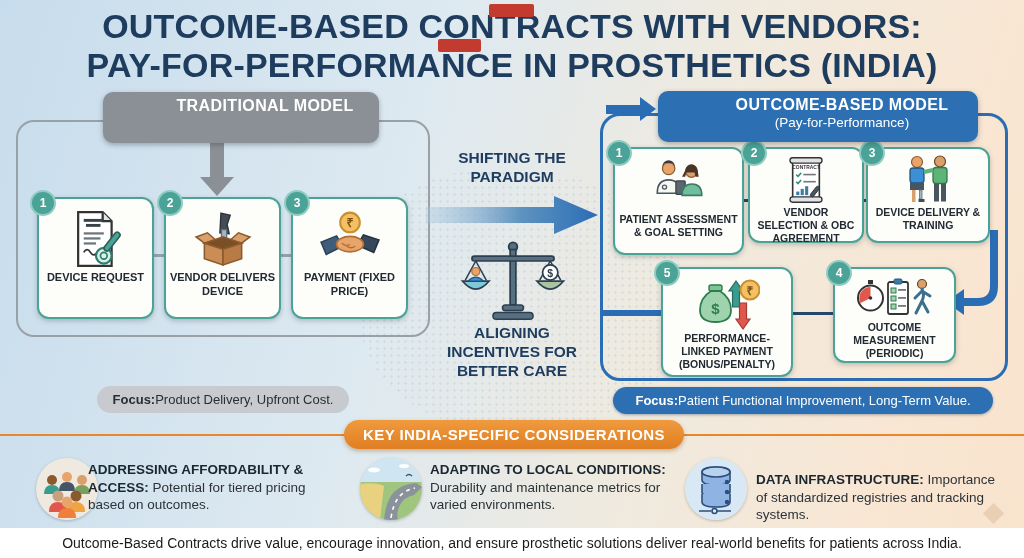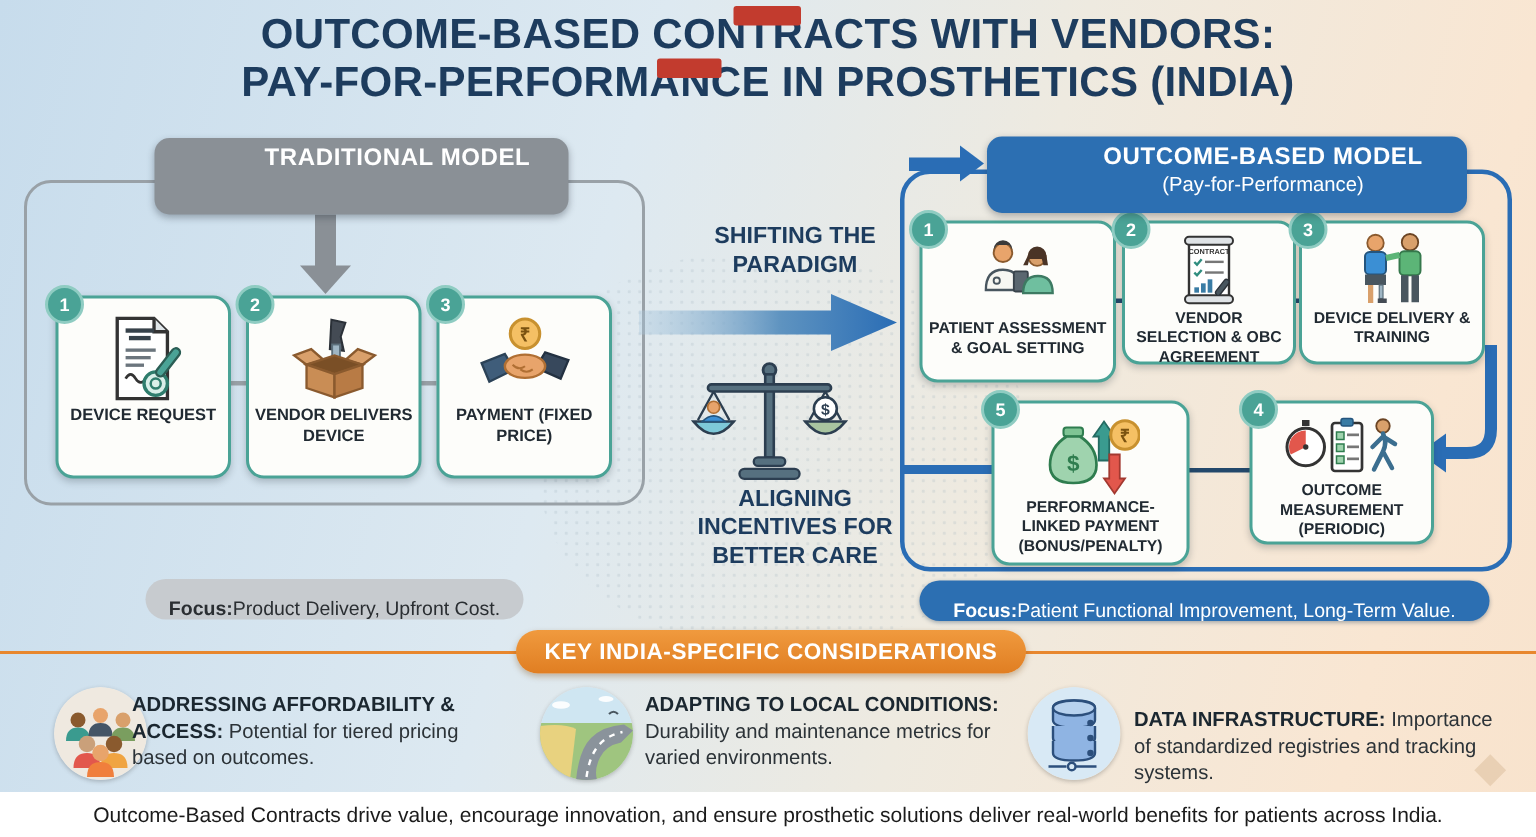--- a/index.html
+++ b/index.html
@@ -8,21 +8,21 @@
     font-family:"Liberation Sans",sans-serif;
     background:linear-gradient(105deg,#c7dcec 0%,#dde9f1 38%,#eeeae0 62%,#f9e6d2 88%,#f8e3cd 100%);
   }
   .abs{position:absolute;}
   
   #map-dots{left:360px;top:170px;width:330px;height:260px;
     background:radial-gradient(#9fb3bd 1px,transparent 1.3px);
     background-size:7px 7px;opacity:.22;border-radius:40% 55% 50% 45%;}
   
   #title{left:0;top:7px;width:1024px;text-align:center;color:#1d3c5e;font-weight:bold;
-    font-size:28px;line-height:1.16;letter-spacing:.2px;}
+    font-size:34px;line-height:1.16;letter-spacing:.2px;}
   .red-mark{background:#c23b2e;border-radius:2px;}
   
   .model-head{border-radius:10px;text-align:center;color:#fff;padding-top:5px;
     box-shadow:0 2px 5px rgba(40,50,60,.35);z-index:5;padding-left:48px;}
   .model-head .l1{font-weight:bold;font-size:16px;letter-spacing:.4px;}
   .model-head .l2{font-size:13.5px;margin-top:1px;}
   #trad-head{left:103px;top:92px;width:228px;height:46px;background:#8a9096;}
   #obm-head{left:658px;top:91px;width:272px;height:46px;background:#2c6fb2;}
   
   #trad-box{left:16px;top:120px;width:410px;height:213px;border:2.5px solid #99a1a7;border-radius:18px;}
@@ -48,25 +48,25 @@
   #ocard2{left:748px;top:147px;width:112px;height:92px;}
   #ocard3{left:866px;top:147px;width:120px;height:92px;}
   #ocard5{left:661px;top:267px;width:128px;height:106px;}
   #ocard4{left:833px;top:267px;width:119px;height:92px;}
   #ocard1 .icon-wrap{height:58px;padding-top:6px;} 
   #ocard2 .icon-wrap,#ocard3 .icon-wrap{height:52px;padding-top:5px;}
   #ocard5 .icon-wrap{height:56px;padding-top:7px;} #ocard4 .icon-wrap{height:46px;padding-top:6px;}
   .conn{background:#99a1a7;height:3px;z-index:1;}
   .conn-b{background:#23486b;height:3px;z-index:1;}
   
-  .mid-txt{color:#1d3c5e;font-weight:bold;font-size:15.5px;text-align:center;line-height:1.22;margin-left:18px;}
+  .mid-txt{color:#1d3c5e;font-weight:bold;font-size:15.5px;text-align:center;line-height:1.22;}
   #shift-txt{left:430px;top:149px;width:164px;}
   #align-txt{left:428px;top:324px;width:168px;}
   
-  .pill{border-radius:14px;display:flex;align-items:flex-end;justify-content:center;font-size:13px;white-space:nowrap;}
+  .pill{border-radius:14px;display:flex;align-items:center;justify-content:center;font-size:13px;white-space:nowrap;}
   #focus-trad{left:97px;top:386px;width:252px;height:27px;background:#c7cbcf;color:#2a2e32;}
   #focus-obm{left:613px;top:387px;width:380px;height:27px;background:#2c6fb2;color:#fff;box-shadow:0 1px 3px rgba(30,60,90,.4);}
   
   #orange-line{left:0;top:434px;width:1024px;height:2px;background:#e8872e;}
   #orange-banner{left:344px;top:420px;width:340px;height:29px;border-radius:15px;
     background:linear-gradient(#f09a3e,#e07e22);color:#fff;font-weight:bold;font-size:15px;
     letter-spacing:.4px;display:flex;align-items:center;justify-content:center;
     box-shadow:0 2px 4px rgba(120,70,10,.35);}
   
   .cons-icon{width:62px;height:62px;border-radius:50%;overflow:hidden;box-shadow:0 1px 3px rgba(60,60,60,.3);}

